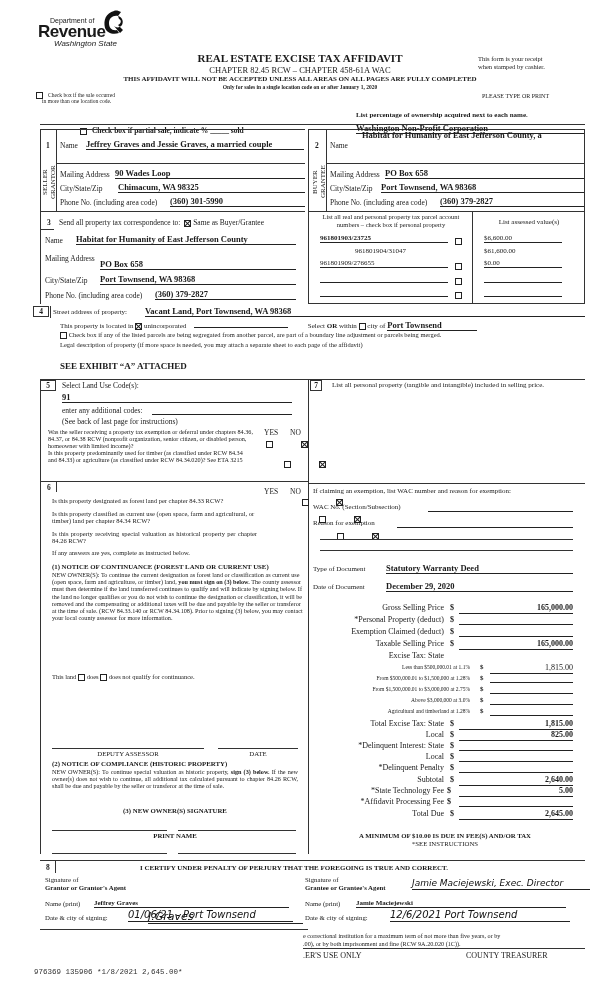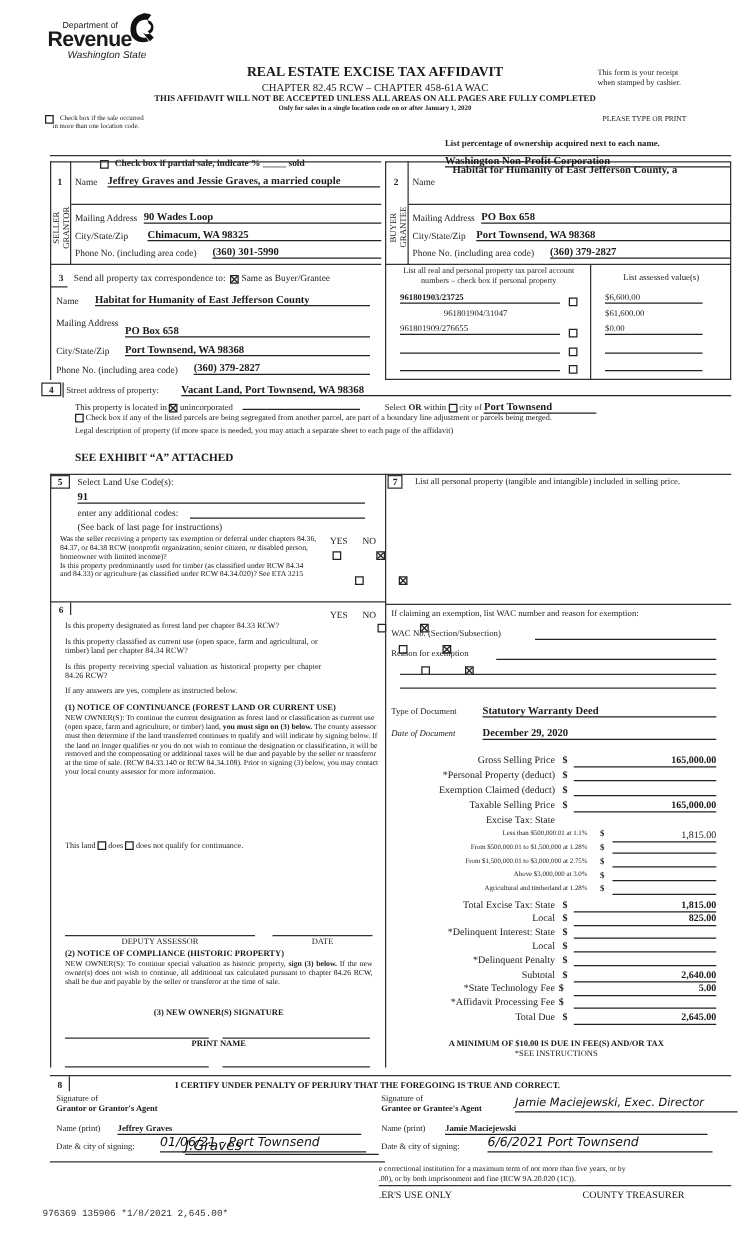--- a/index.html
+++ b/index.html
@@ -252,21 +252,21 @@
 <div class="hr" style="left:308px; top:483px; width:277px;"></div>
 <div class="abs" style="left:313px; top:487px; font-size:7px;">If claiming an exemption, list WAC number and reason for exemption:</div>
 <div class="abs" style="left:313px; top:503px; font-size:7px;">WAC No. (Section/Subsection)</div>
 <div class="abs uline" style="left:428px; top:503px; width:145px; height:9px;"></div>
 <div class="abs" style="left:313px; top:519px; font-size:7px;">Reason for exemption</div>
 <div class="abs uline" style="left:397px; top:519px; width:176px; height:9px;"></div>
 <div class="hr" style="left:320px; top:539px; width:253px;"></div>
 <div class="hr" style="left:320px; top:550px; width:253px;"></div>
 <div class="abs" style="left:313px; top:565px; font-size:7px;">Type of Document</div>
 <div class="abs fill uline" style="left:386px; top:563px; width:187px;">Statutory Warranty Deed</div>
-<div class="abs" style="left:313px; top:583px; font-size:7px;font-style:italic;">Date of Document</div>
+<div class="abs" style="left:313px; top:583px; font-size:7px;">Date of Document</div>
 <div class="abs fill uline" style="left:386px; top:581px; width:187px;">December 29, 2020</div>
 
 
 <div class="abs" style="left:310px; top:603px; width:270px;">
 
   <div class="abs tr" style="left:0; top:0; width:134px; font-size:8px;">Gross Selling Price</div>
   <div class="abs b" style="left:140px; top:0; font-size:8px;">$</div>
   <div class="money uline" style="left:149px; top:0; width:114px;">165,000.00</div>
 
   <div class="abs tr" style="left:0; top:12px; width:134px; font-size:8px;">*Personal Property (deduct)</div>
@@ -360,21 +360,21 @@
 <div class="hr" style="left:40px; top:929px; width:268px;"></div>
 
 <div class="abs" style="left:305px; top:876px; font-size:6.8px; line-height:8px;">
   <div>Signature of</div>
   <div class="b">Grantee or Grantee's Agent</div>
 </div>
 <div class="abs hand uline" style="left:412px; top:878px; width:178px; font-size:9px;">Jamie Maciejewski, Exec. Director</div>
 <div class="abs" style="left:305px; top:900px; font-size:6.8px;">Name (print)</div>
 <div class="abs b uline" style="left:356px; top:899px; width:210px; font-size:7px;">Jamie Maciejewski</div>
 <div class="abs" style="left:305px; top:914px; font-size:6.8px;">Date &amp; city of signing:</div>
-<div class="abs hand uline" style="left:390px; top:909px; width:180px; font-size:10px;">6/6/2021   Port Townsend</div>
+<div class="abs hand uline" style="left:390px; top:909px; width:180px; font-size:10px;">12/6/2021   Port Townsend</div>
 
 <div class="abs" style="left:303px; top:932px; width:290px; font-size:6.2px; line-height:7.5px;">
   <div>e correctional institution for a maximum term of not more than five years, or by</div>
   <div>.00), or by both imprisonment and fine (RCW 9A.20.020 (1C)).</div>
 </div>
 <div class="hr" style="left:303px; top:948px; width:282px;"></div>
 <div class="abs" style="left:303px; top:951px; font-size:8px;">.ER'S USE ONLY</div>
 <div class="abs" style="left:466px; top:951px; font-size:8px;">COUNTY TREASURER</div>
 
 

